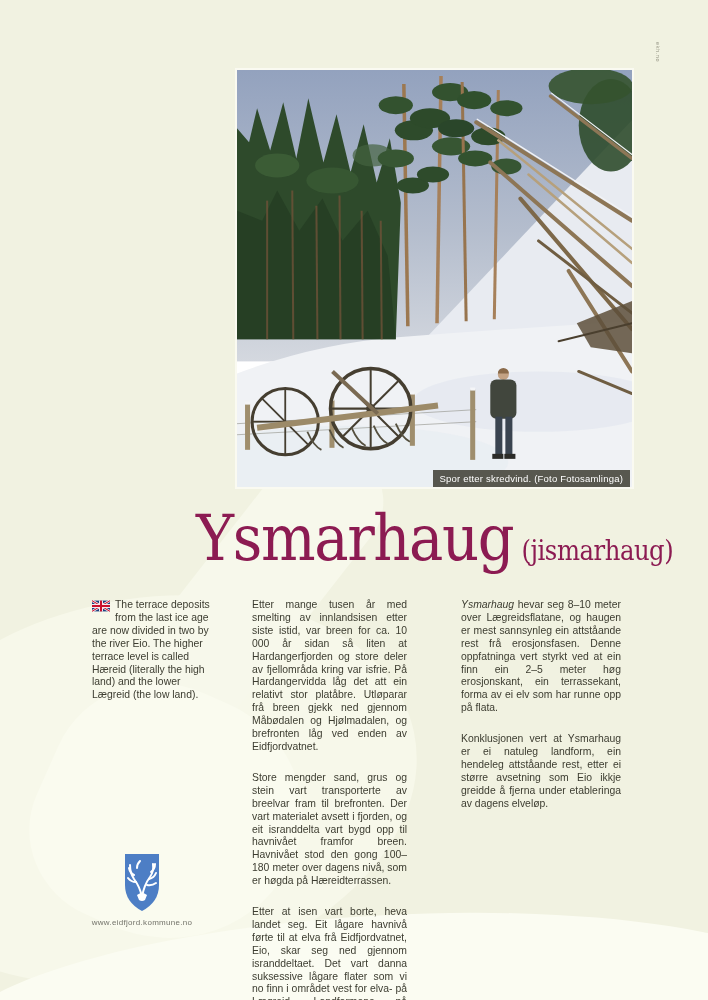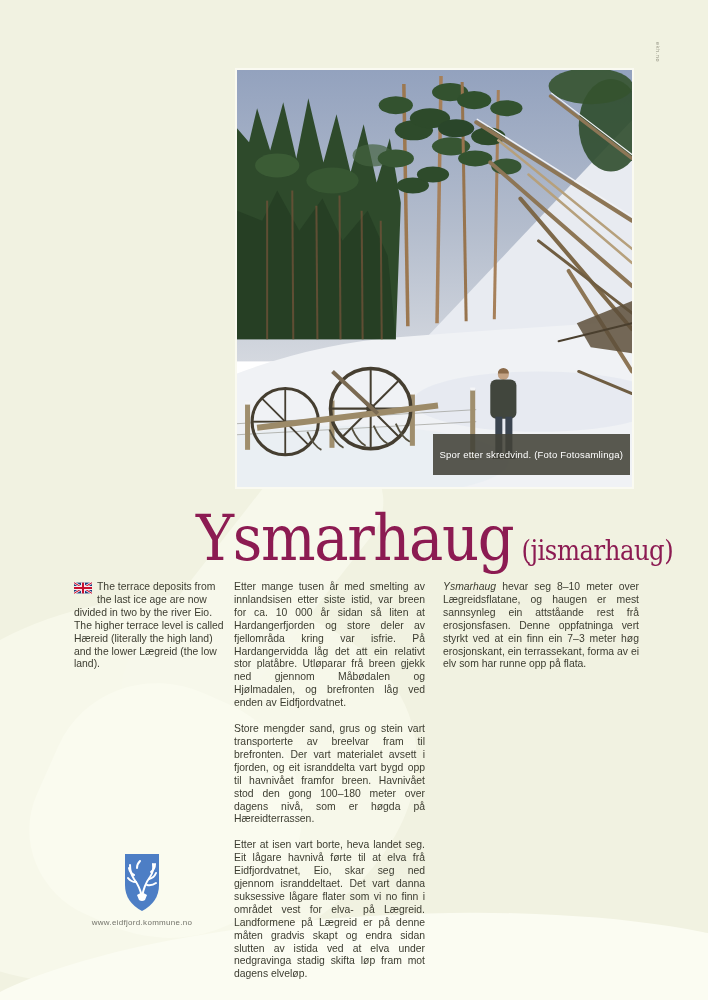--- a/index.html
+++ b/index.html
@@ -22,39 +22,39 @@
     color:#90907f;
   }
 
   
   .photo-frame{
     position:absolute; left:237px; top:70px; width:395px; height:417px;
     background:#fff; box-shadow:0 0 0 2px #fafaf1;
   }
   .photo-frame svg{display:block; width:100%; height:100%;}
   .photo-caption{
-    position:absolute; right:2px; bottom:12px;
+    position:absolute; right:2px; bottom:0;
     background:rgba(66,66,56,.88); color:#fff;
-    font-size:9.5px; line-height:13px; padding:14px 7px;
+    font-size:9.5px; line-height:13px; padding:2px 7px;
     letter-spacing:.2px; white-space:nowrap;text-align:right;
   }
 
   
   .title-wrap{
     position:absolute; left:196px; top:506px;
     transform:scaleX(0.9); transform-origin:left top;
     color:#8c1b52; font-family:"DejaVu Serif", serif;
     white-space:nowrap;
   }
   .title-main{font-size:64px; line-height:64px; letter-spacing:-1.5px; font-weight:400;}
   .title-sub{font-size:27px; letter-spacing:-.5px; margin-left:9px; font-weight:400;}
 
   
   .col{position:absolute; top:581px; font-size:10.4px; line-height:12.9px; color:#3c3c30;}
-  .col p{margin:0;}
+  .col p{margin:18px;}
   .col-en{left:74px; width:158px;}
   .col-en p + p{text-indent:12px;}
   .col-no1{left:234px; width:191px; text-align:justify;}
   .col-no2{left:443px; width:196px; text-align:justify;}
   .col-no1 p, .col-no2 p{margin-bottom:13px;}
   .lead-italic{font-style:italic;}
 
   .flag{
     float:left; width:18px; height:12px; margin:1px 5px 1px 0;
   }
@@ -236,22 +236,23 @@
   </div>
 
   <div class="col col-no1">
     <p>Etter mange tusen år med smelting av innlandsisen etter siste istid, var breen for ca. 10 000 år sidan så liten at Hardangerfjorden og store deler av fjellområda kring var isfrie. På Hardangervidda låg det att ein relativt stor platåbre. Utløparar frå breen gjekk ned gjennom Måbødalen og Hjølmadalen, og brefronten låg ved enden av Eidfjordvatnet.</p>
     <p>Store mengder sand, grus og stein vart transporterte av breelvar fram til brefronten. Der vart materialet avsett i fjorden, og eit isranddelta vart bygd opp til havnivået framfor breen. Havnivået stod den gong 100–180 meter over dagens nivå, som er høgda på Hæreidterrassen.</p>
     <p>Etter at isen vart borte, heva landet seg. Eit lågare havnivå førte til at elva frå Eidfjordvatnet, Eio, skar seg ned gjennom isranddeltaet. Det vart danna suksessive lågare flater som vi no finn i området vest for elva- på Lægreid. Landformene på Lægreid er på denne måten gradvis skapt og endra sidan slutten av istida ved at elva under nedgravinga stadig skifta løp fram mot dagens elveløp.</p>
   </div>
 
   <div class="col col-no2">
     <p>
-      <span class="lead-italic">Ysmarhaug</span><span> hevar seg 8–10 meter over Lægreidsflatane, og haugen er mest sannsynleg ein attståande rest frå erosjonsfasen. Denne oppfatninga vert styrkt ved at ein finn ein 7–3 meter høg erosjonskant, ein terrassekant, forma av ei elv som har runne opp på flata.</span>
+      <span class="lead-italic">Ysmarhaug</span><span> hevar seg 8–10 meter over Lægreidsflatane, og haugen er mest sannsynleg ein attståande rest frå erosjonsfasen. Denne oppfatninga vert styrkt ved at ein finn ein 2–5 meter høg erosjonskant, ein terrassekant, forma av ei elv som har runne opp på flata.</span>
     </p>
+    <p>Konklusjonen vert at Ysmarhaug er ei natuleg landform, ein hendeleg attståande rest, etter ei større avsetning som Eio ikkje greidde å fjerna under etableringa av dagens elveløp.</p>
   </div>
 
   <svg class="coa" viewBox="0 0 36 59">
     <path d="M1,1 h34 v31 q0,17 -17,26 q-17,-9 -17,-26 Z" fill="#4d7ec5"></path>
     <g fill="none" stroke="#fff" stroke-width="2" stroke-linecap="round">
       <path d="M18,44 q-2,-10 -8,-18 q-4,-6 -4,-14"></path>
       <path d="M10,22 q-4,-2 -5,-7"></path>
       <path d="M12,29 q-5,0 -8,-4"></path>
       <path d="M13,15 q0,-4 3,-7"></path>
       <path d="M18,44 q2,-12 8,-20 q4,-6 3,-13"></path>

